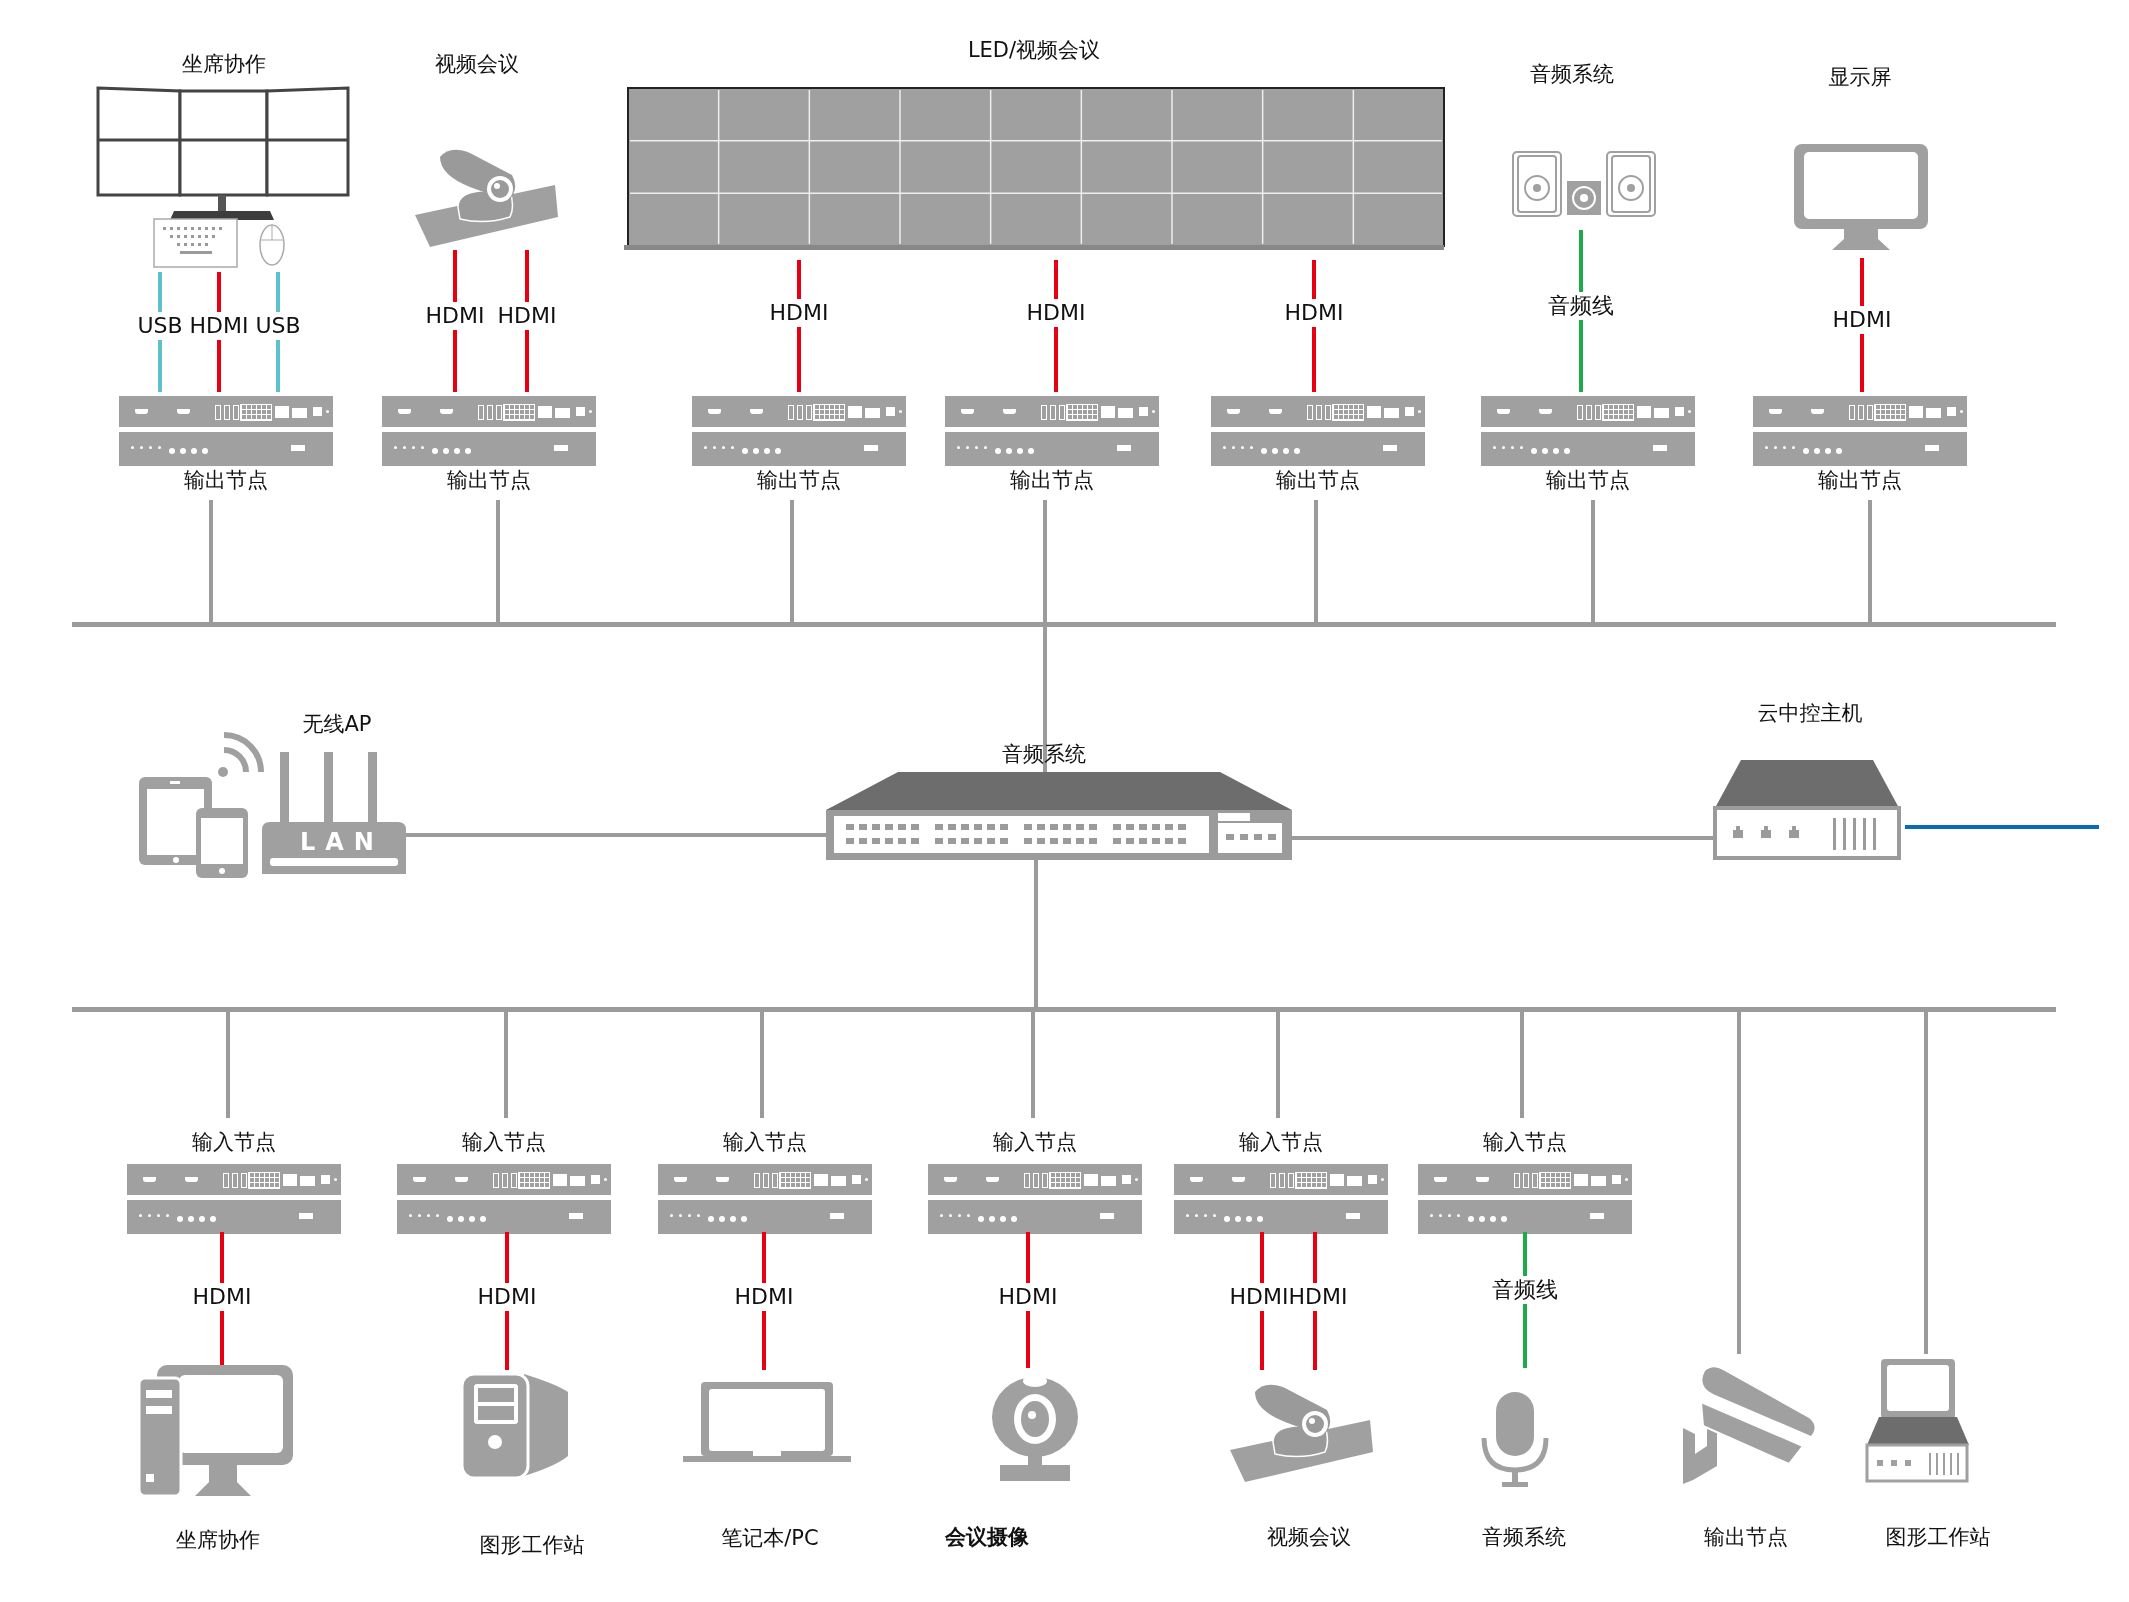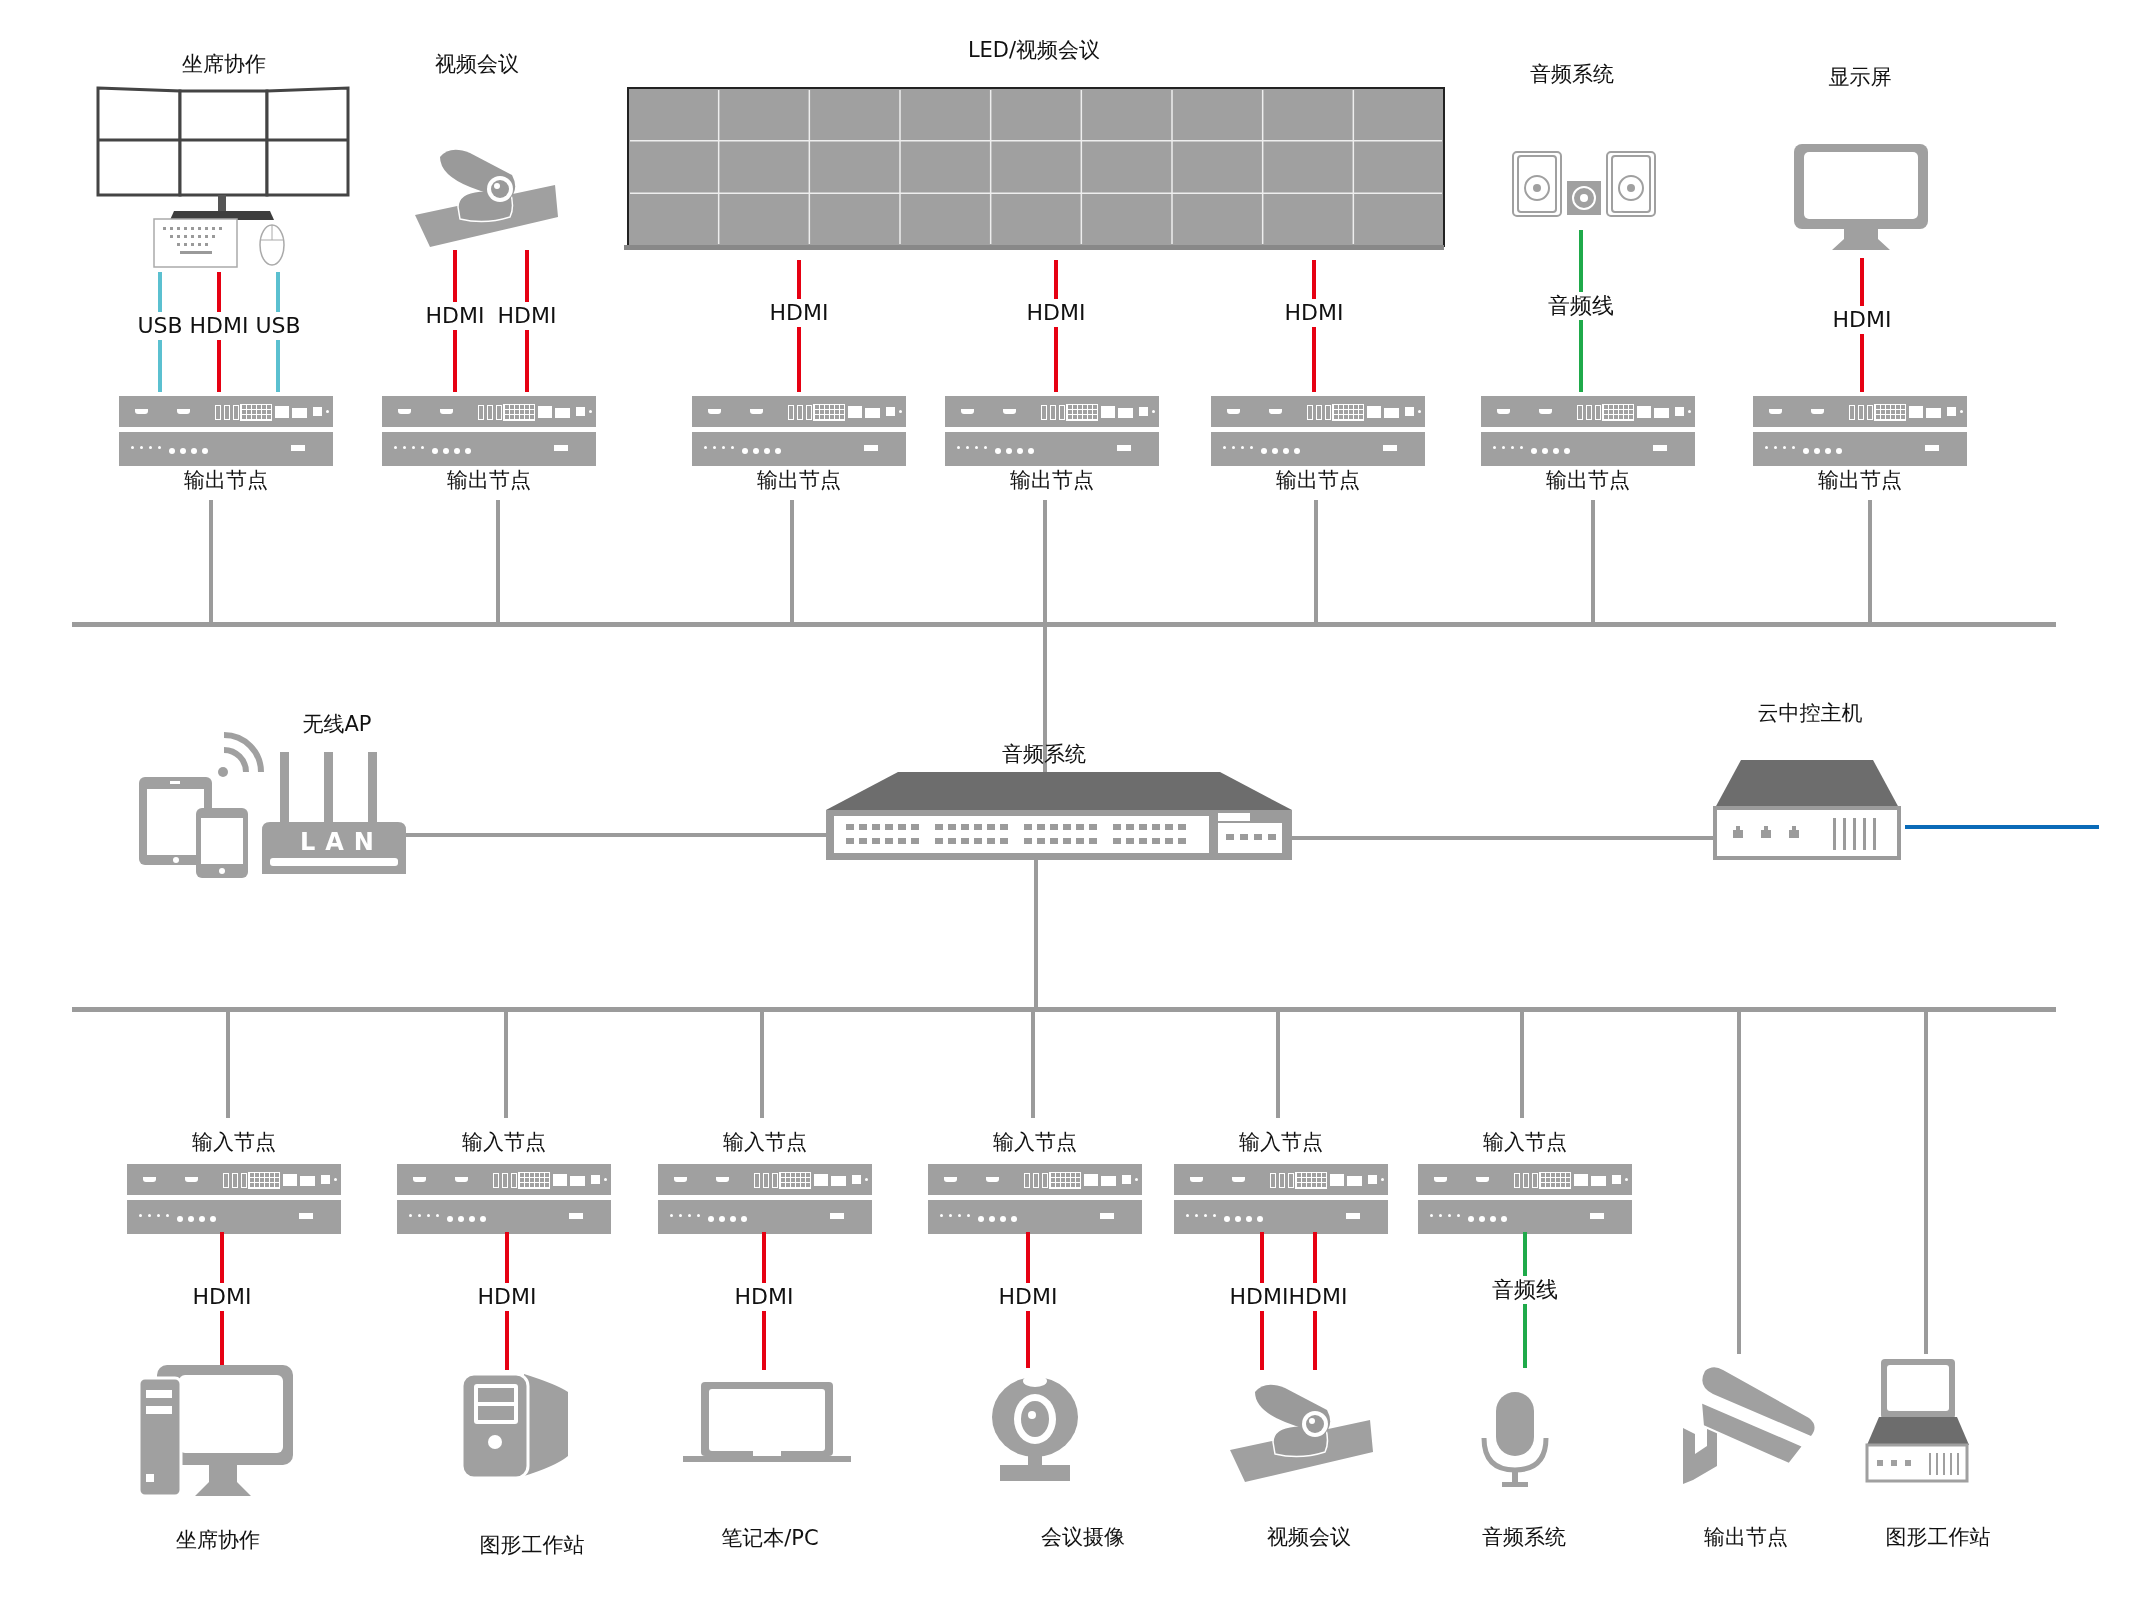--- a/index.html
+++ b/index.html
@@ -727,21 +727,21 @@
         <rect x="71" y="96" width="2" height="22"></rect>
         <rect x="78" y="96" width="2" height="22"></rect>
         <rect x="85" y="96" width="2" height="22"></rect>
         <rect x="92" y="96" width="2" height="22"></rect>
     </g>
   </svg>
 
   <div class="lbl" style="left:218px;top:1530px;">坐席协作</div>
   <div class="lbl" style="left:532px;top:1535px;">图形工作站</div>
   <div class="lbl" style="left:770px;top:1528px;">笔记本/PC</div>
-  <div class="lbl" style="left:1083px;top:1527px;">会议摄像</div>
+  <div class="lbl" style="left:987px;top:1527px;font-weight:bold;">会议摄像</div>
   <div class="lbl" style="left:1309px;top:1527px;">视频会议</div>
   <div class="lbl" style="left:1524px;top:1527px;">音频系统</div>
   <div class="lbl" style="left:1746px;top:1527px;">输出节点</div>
   <div class="lbl" style="left:1938px;top:1527px;">图形工作站</div>
 
   <div class="vline" style="left:1737px;top:1012px;height:342px;"></div>
   <div class="vline" style="left:1924px;top:1012px;height:342px;"></div>
 </div>
 
 </body></html>

